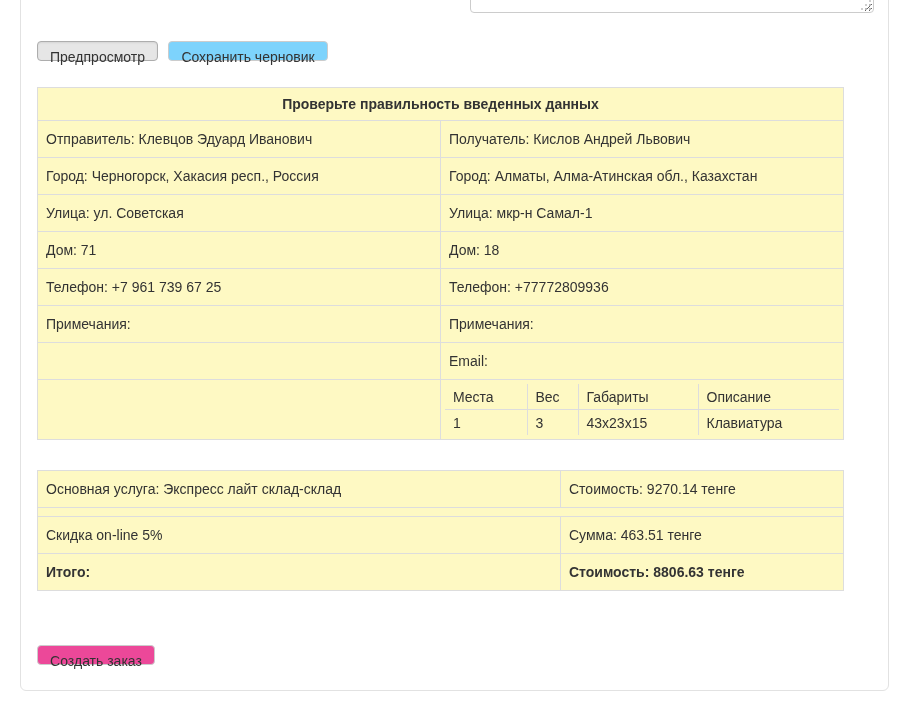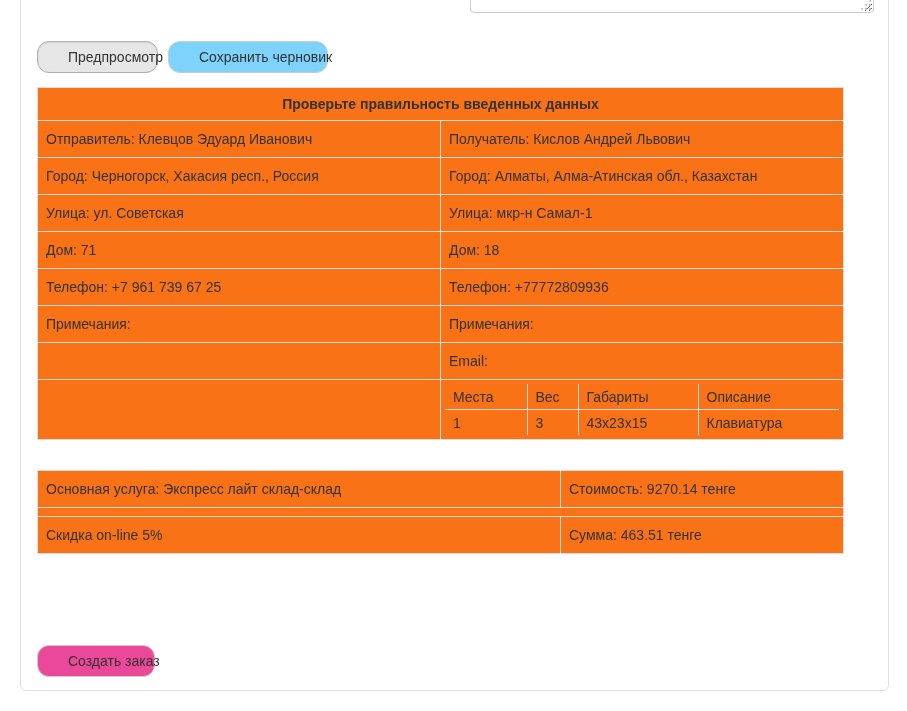--- a/index.html
+++ b/index.html
@@ -21,29 +21,29 @@
     box-sizing:border-box; outline:none;
   }
   .grip { position:absolute; left:470px; top:-28px; width:404px; height:41px; pointer-events:none; }
   .grip i {
     content:""; position:absolute; right:3px; bottom:3px; width:2px; height:2px;
     background:#b9b9b9;
     box-shadow:-4px 0 0 #b9b9b9, -8px 0 0 #cfcfcf, 0 -4px 0 #b9b9b9,
                -4px -4px 0 #cfcfcf, 0 -8px 0 #cfcfcf;
   }
   .btn {
-    position:absolute; height:32px; padding:0 30px; font-size:14px; color:#333;
-    border-radius:12px; cursor:pointer; font-family:inherit; line-height:30px;
+    position:absolute; height:20px; padding:0 12px; font-size:14px; color:#333;
+    border-radius:4px; cursor:pointer; font-family:inherit; line-height:30px;
     text-align:center; box-sizing:border-box; white-space:nowrap;
   }
   .btn-preview { left:37px; top:41px; width:121px; background:#e6e6e6; border:1px solid #adadad; box-shadow:inset 0 1px 2px rgba(0,0,0,.08); }
   .btn-save    { left:168px; top:41px; width:160px; background:#7dd3fc; border:1px solid #ccc; }
   .btn-create  { left:37px; top:645px; width:118px; background:#ec4899; border:1px solid #ccc; }
 
-  table { border-collapse:collapse; table-layout:fixed; position:absolute; background:#f97316; }
+  table { border-collapse:collapse; table-layout:fixed; position:absolute; background:#fef9c3; }
   td, th {
     border:1px solid #ddd; padding:8px; font-size:14px; color:#333;
     vertical-align:middle; overflow:hidden; white-space:nowrap; text-align:left;
   }
   .t-main { left:37px; top:87px; width:807px; }
   .t-main th { font-weight:bold; text-align:center; padding:6px 8px; height:20px; color:#333; }
   .t-main tr.r td { height:20px; }
   td.nested { padding:4px; vertical-align:top; }
   .t-inner { position:static; width:100%; border-collapse:collapse; table-layout:fixed; }
   .t-inner td { padding:3px 8px; height:19px; }
@@ -156,16 +156,20 @@
 <table class="t-tot">
   <colgroup>
       <col style="width:523px">
       <col>
     </colgroup>
   <tbody>
       <tr>
     <td>Скидка on-line 5%</td>
     <td>Сумма: 463.51 тенге</td>
   </tr>
+  <tr class="bold">
+    <td>Итого:</td>
+    <td>Стоимость: 8806.63 тенге</td>
+  </tr>
 </tbody>
   </table>
 
 <button class="btn btn-create">Создать заказ</button>
 
 </body></html>

